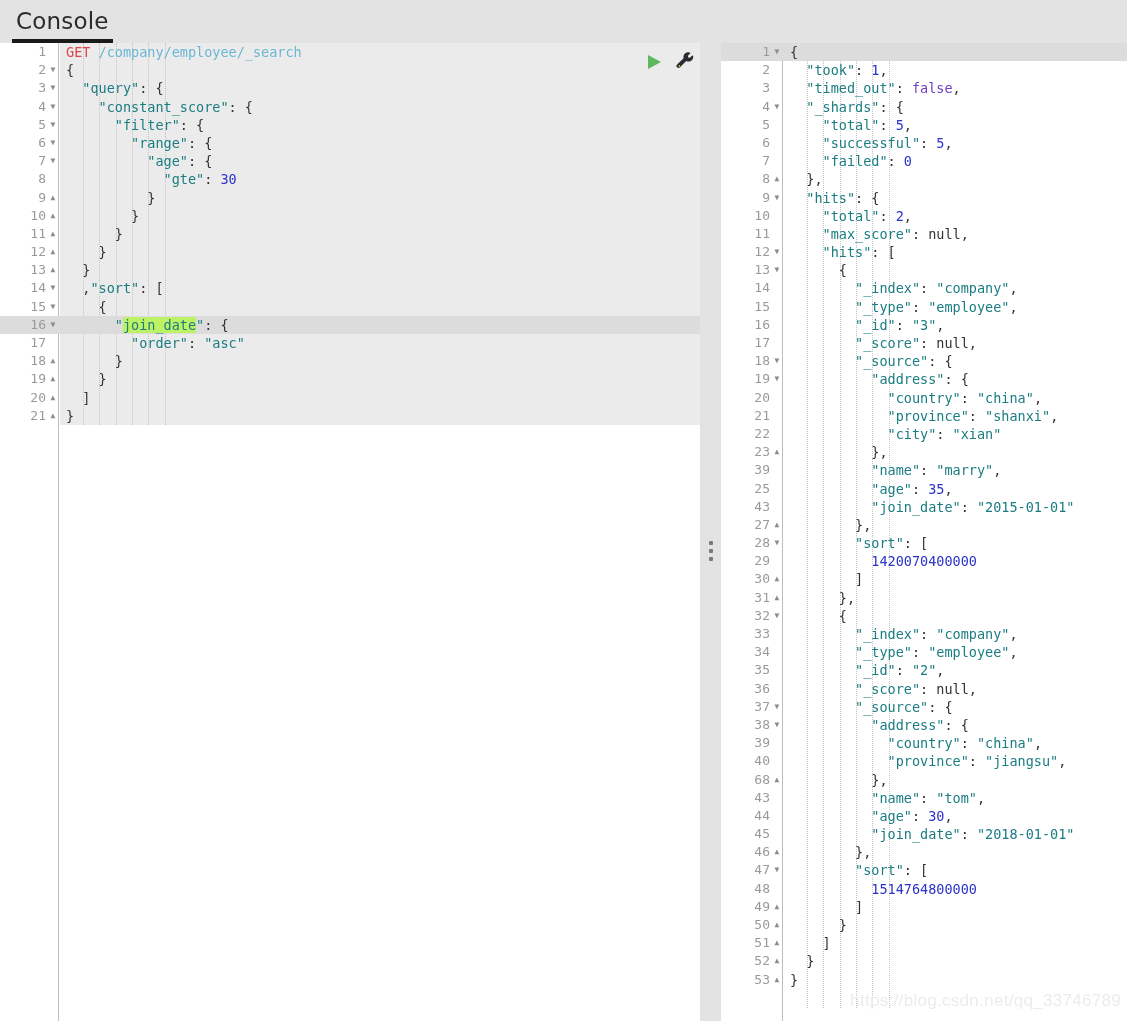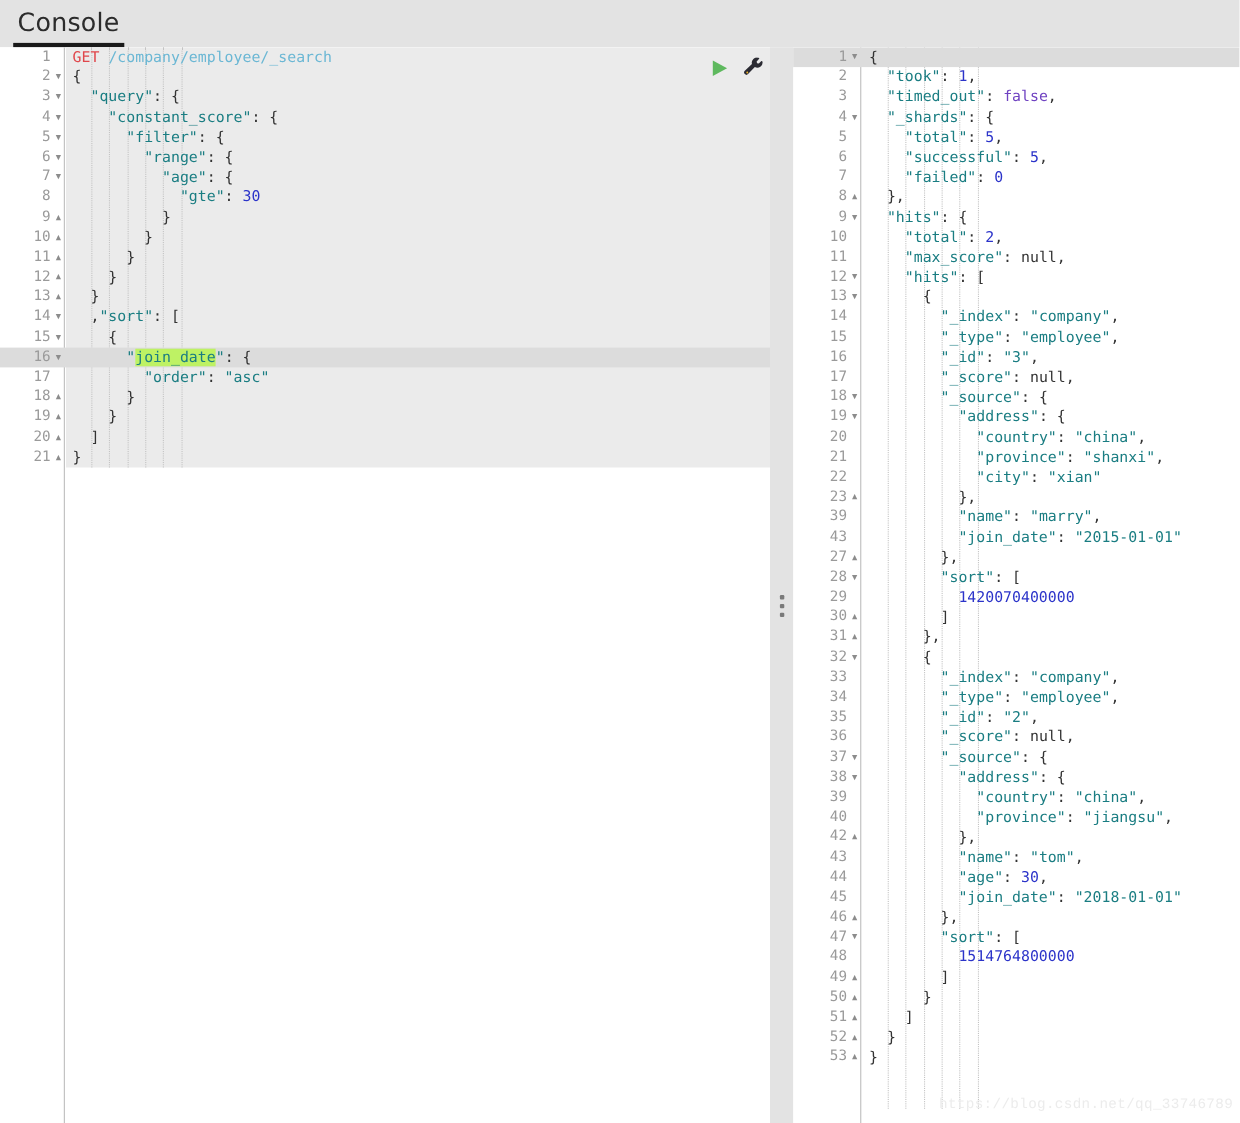--- a/index.html
+++ b/index.html
@@ -171,22 +171,22 @@
     width: 4px; height: 4px;
     background: #7a7a7a;
     border-radius: 1px;
   }
 
   
   .watermark {
     position: absolute;
     right: 6px; bottom: 10px;
     color: #ececec;
-    font-size: 13px;
-    font-family: Liberation Mono, monospace;
+    font-size: 17px;
+    font-family: Liberation Sans, sans-serif;
     letter-spacing: .3px;
     user-select: none;
     z-index: 9;
   }
 </style>
 </head>
 <body>
 
 <div id="app">
 
@@ -287,36 +287,37 @@
           <div class="line"><span class="ln">15</span><span class="fold none">▼</span><span class="code"><span class="p">        </span><span class="k">"_type"</span><span class="p">: </span><span class="s">"employee"</span><span class="p">,</span></span></div>
           <div class="line"><span class="ln">16</span><span class="fold none">▼</span><span class="code"><span class="p">        </span><span class="k">"_id"</span><span class="p">: </span><span class="s">"3"</span><span class="p">,</span></span></div>
           <div class="line"><span class="ln">17</span><span class="fold none">▼</span><span class="code"><span class="p">        </span><span class="k">"_score"</span><span class="p">: </span><span class="p">null</span><span class="p">,</span></span></div>
           <div class="line"><span class="ln">18</span><span class="fold">▼</span><span class="code"><span class="p">        </span><span class="k">"_source"</span><span class="p">: {</span></span></div>
           <div class="line"><span class="ln">19</span><span class="fold">▼</span><span class="code"><span class="p">          </span><span class="k">"address"</span><span class="p">: {</span></span></div>
           <div class="line"><span class="ln">20</span><span class="fold none">▼</span><span class="code"><span class="p">            </span><span class="k">"country"</span><span class="p">: </span><span class="s">"china"</span><span class="p">,</span></span></div>
           <div class="line"><span class="ln">21</span><span class="fold none">▼</span><span class="code"><span class="p">            </span><span class="k">"province"</span><span class="p">: </span><span class="s">"shanxi"</span><span class="p">,</span></span></div>
           <div class="line"><span class="ln">22</span><span class="fold none">▼</span><span class="code"><span class="p">            </span><span class="k">"city"</span><span class="p">: </span><span class="s">"xian"</span></span></div>
           <div class="line"><span class="ln">23</span><span class="fold">▲</span><span class="code"><span class="p">          },</span></span></div>
           <div class="line"><span class="ln">39</span><span class="fold none">▼</span><span class="code"><span class="p">          </span><span class="k">"name"</span><span class="p">: </span><span class="s">"marry"</span><span class="p">,</span></span></div>
+          <div class="line"><span class="ln">25</span><span class="fold none">▼</span><span class="code"><span class="p">          </span><span class="k">"age"</span><span class="p">: </span><span class="n">35</span><span class="p">,</span></span></div>
           <div class="line"><span class="ln">43</span><span class="fold none">▼</span><span class="code"><span class="p">          </span><span class="k">"join_date"</span><span class="p">: </span><span class="s">"2015-01-01"</span></span></div>
           <div class="line"><span class="ln">27</span><span class="fold">▲</span><span class="code"><span class="p">        },</span></span></div>
           <div class="line"><span class="ln">28</span><span class="fold">▼</span><span class="code"><span class="p">        </span><span class="k">"sort"</span><span class="p">: [</span></span></div>
           <div class="line"><span class="ln">29</span><span class="fold none">▼</span><span class="code"><span class="p">          </span><span class="n">1420070400000</span></span></div>
           <div class="line"><span class="ln">30</span><span class="fold">▲</span><span class="code"><span class="p">        ]</span></span></div>
           <div class="line"><span class="ln">31</span><span class="fold">▲</span><span class="code"><span class="p">      },</span></span></div>
           <div class="line"><span class="ln">32</span><span class="fold">▼</span><span class="code"><span class="p">      {</span></span></div>
           <div class="line"><span class="ln">33</span><span class="fold none">▼</span><span class="code"><span class="p">        </span><span class="k">"_index"</span><span class="p">: </span><span class="s">"company"</span><span class="p">,</span></span></div>
           <div class="line"><span class="ln">34</span><span class="fold none">▼</span><span class="code"><span class="p">        </span><span class="k">"_type"</span><span class="p">: </span><span class="s">"employee"</span><span class="p">,</span></span></div>
           <div class="line"><span class="ln">35</span><span class="fold none">▼</span><span class="code"><span class="p">        </span><span class="k">"_id"</span><span class="p">: </span><span class="s">"2"</span><span class="p">,</span></span></div>
           <div class="line"><span class="ln">36</span><span class="fold none">▼</span><span class="code"><span class="p">        </span><span class="k">"_score"</span><span class="p">: </span><span class="p">null</span><span class="p">,</span></span></div>
           <div class="line"><span class="ln">37</span><span class="fold">▼</span><span class="code"><span class="p">        </span><span class="k">"_source"</span><span class="p">: {</span></span></div>
           <div class="line"><span class="ln">38</span><span class="fold">▼</span><span class="code"><span class="p">          </span><span class="k">"address"</span><span class="p">: {</span></span></div>
           <div class="line"><span class="ln">39</span><span class="fold none">▼</span><span class="code"><span class="p">            </span><span class="k">"country"</span><span class="p">: </span><span class="s">"china"</span><span class="p">,</span></span></div>
           <div class="line"><span class="ln">40</span><span class="fold none">▼</span><span class="code"><span class="p">            </span><span class="k">"province"</span><span class="p">: </span><span class="s">"jiangsu"</span><span class="p">,</span></span></div>
-          <div class="line"><span class="ln">42</span><span class="fold">▲</span><span class="code"><span class="p">          },</span></span></div>
+          <div class="line"><span class="ln">68</span><span class="fold">▲</span><span class="code"><span class="p">          },</span></span></div>
           <div class="line"><span class="ln">43</span><span class="fold none">▼</span><span class="code"><span class="p">          </span><span class="k">"name"</span><span class="p">: </span><span class="s">"tom"</span><span class="p">,</span></span></div>
           <div class="line"><span class="ln">44</span><span class="fold none">▼</span><span class="code"><span class="p">          </span><span class="k">"age"</span><span class="p">: </span><span class="n">30</span><span class="p">,</span></span></div>
           <div class="line"><span class="ln">45</span><span class="fold none">▼</span><span class="code"><span class="p">          </span><span class="k">"join_date"</span><span class="p">: </span><span class="s">"2018-01-01"</span></span></div>
           <div class="line"><span class="ln">46</span><span class="fold">▲</span><span class="code"><span class="p">        },</span></span></div>
           <div class="line"><span class="ln">47</span><span class="fold">▼</span><span class="code"><span class="p">        </span><span class="k">"sort"</span><span class="p">: [</span></span></div>
           <div class="line"><span class="ln">48</span><span class="fold none">▼</span><span class="code"><span class="p">          </span><span class="n">1514764800000</span></span></div>
           <div class="line"><span class="ln">49</span><span class="fold">▲</span><span class="code"><span class="p">        ]</span></span></div>
           <div class="line"><span class="ln">50</span><span class="fold">▲</span><span class="code"><span class="p">      }</span></span></div>
           <div class="line"><span class="ln">51</span><span class="fold">▲</span><span class="code"><span class="p">    ]</span></span></div>
           <div class="line"><span class="ln">52</span><span class="fold">▲</span><span class="code"><span class="p">  }</span></span></div>

